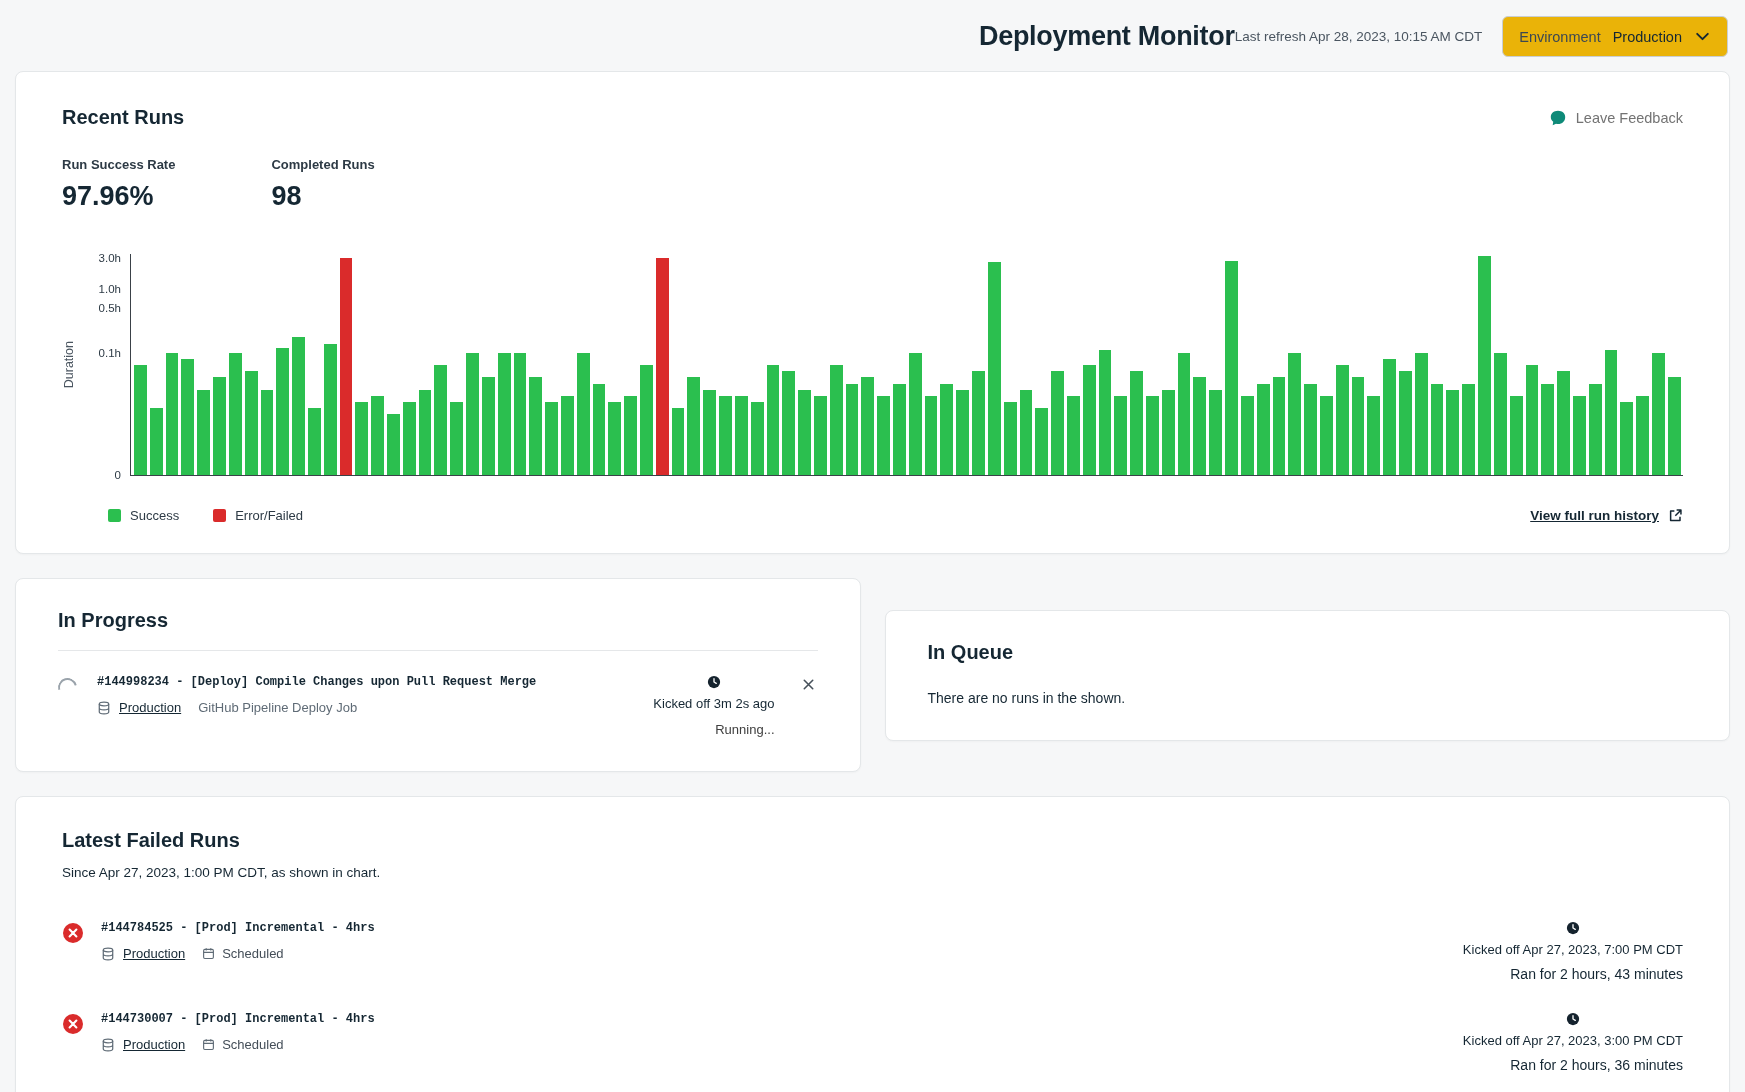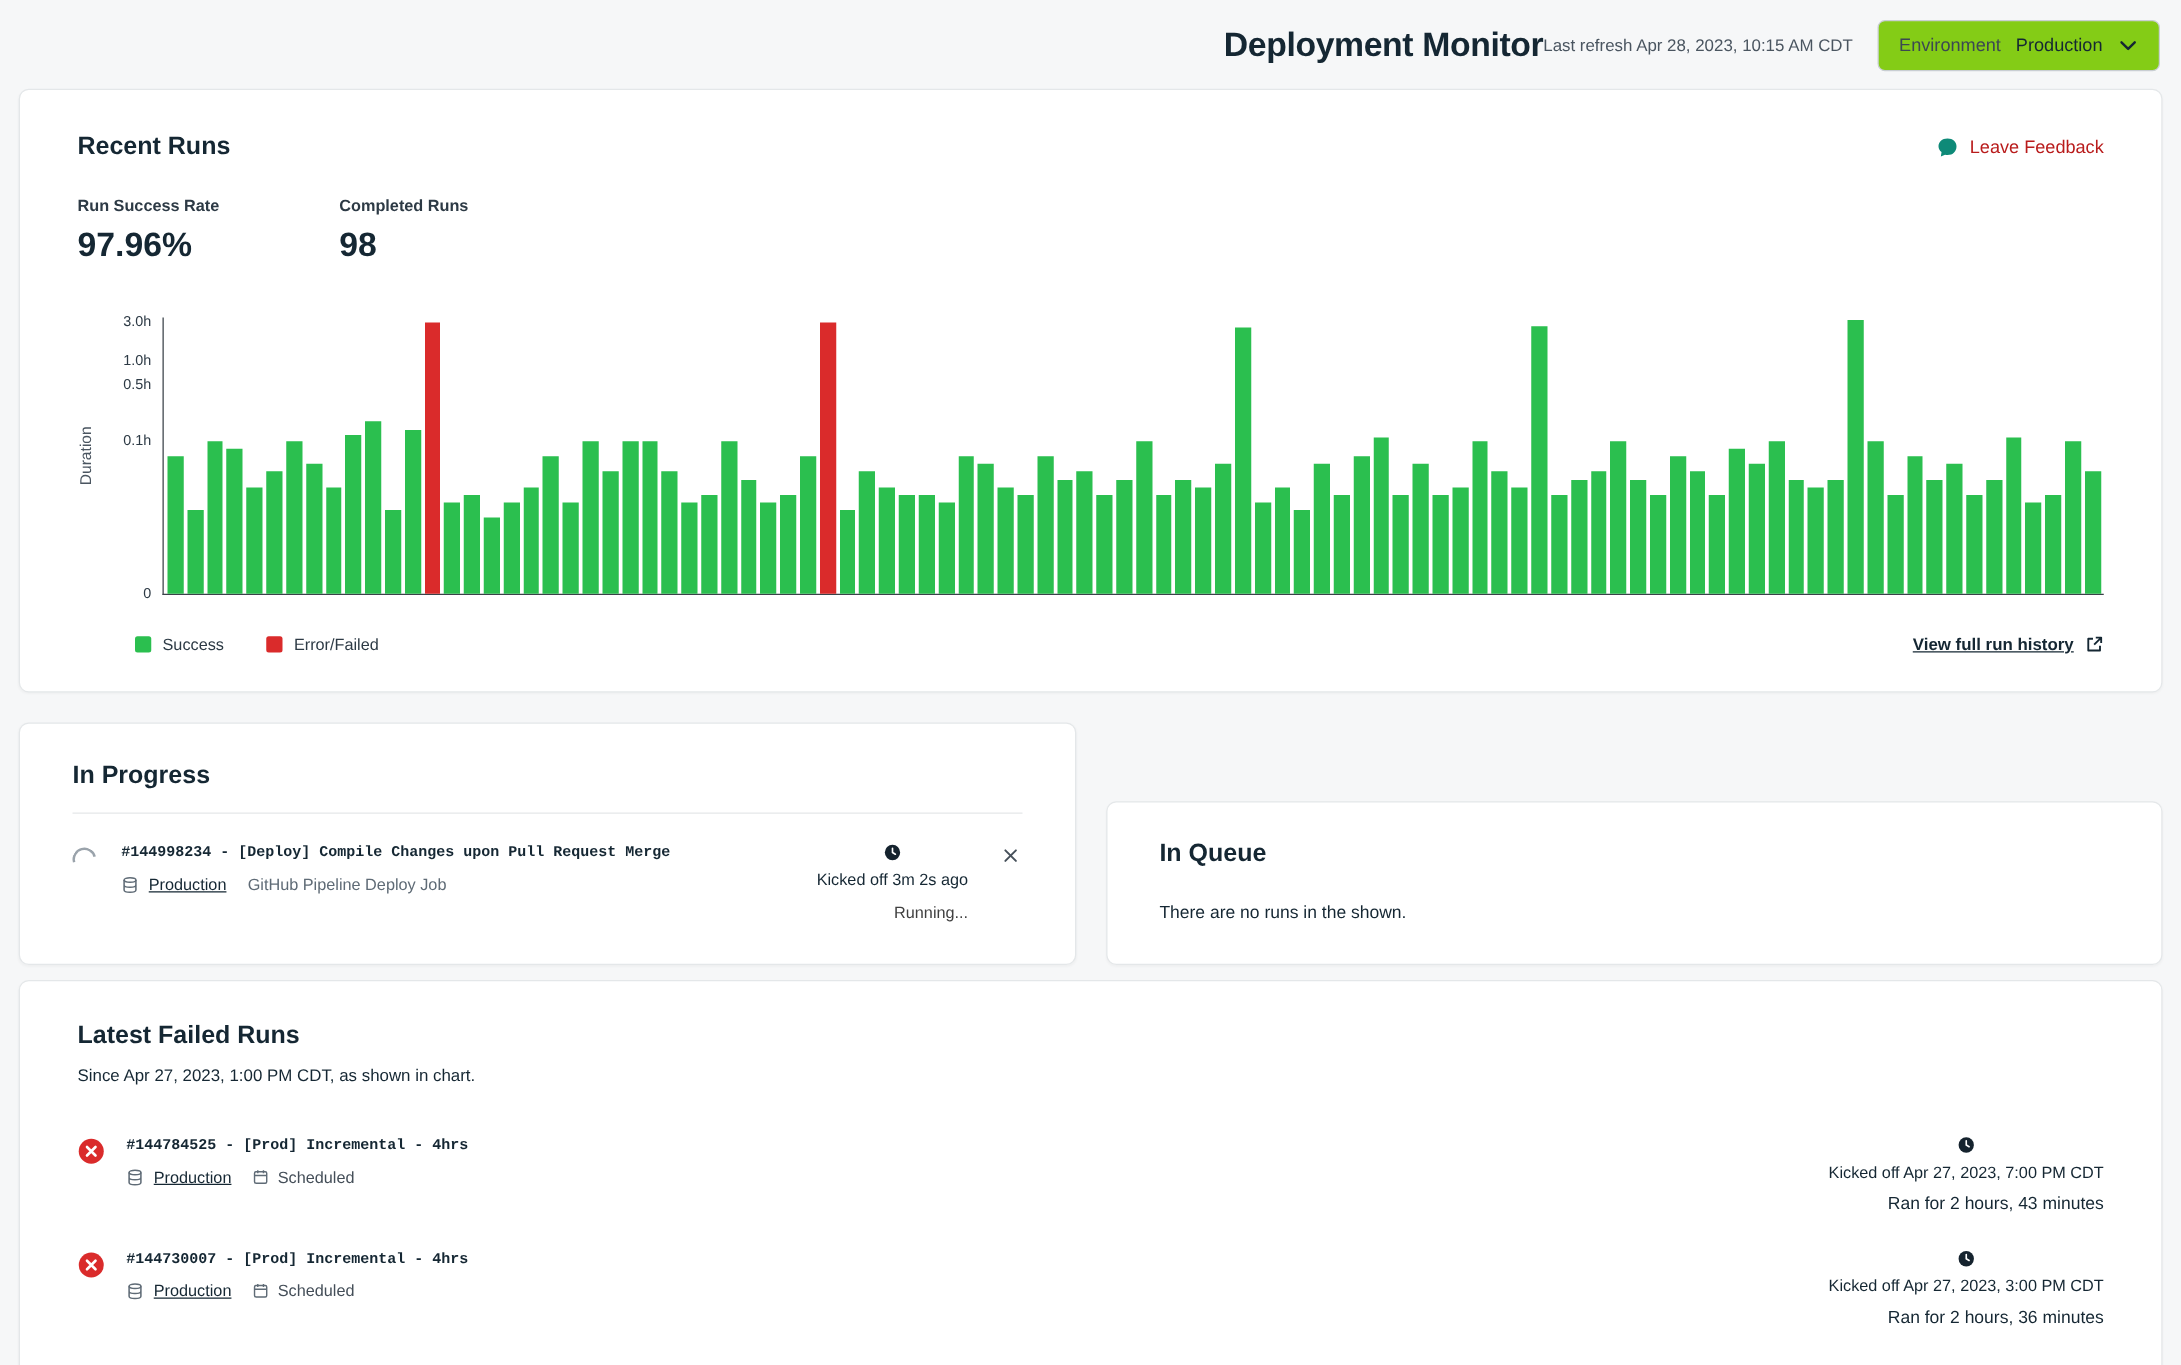--- a/index.html
+++ b/index.html
@@ -4,33 +4,33 @@
 <style>
   * { box-sizing: border-box; margin: 0; padding: 0; }
   html,body { background: #f6f7f8; font-family: "Liberation Sans", "DejaVu Sans", sans-serif; color: #152733; }
   .page { width: 1745px; min-height: 1092px; padding: 0 15px 20px; }
 
   
   .top-bar { display: flex; align-items: center; justify-content: flex-end; padding: 16px 2px 14px; }
   .page-title { font-size: 27px; font-weight: 700; letter-spacing: -0.3px; }
   .top-right { display: flex; align-items: center; gap: 20px; }
   .last-refresh { font-size: 13.5px; color: #4a5560; }
-  .env-select { display: flex; align-items: center; gap: 12px; background: #84cc16; border: 1px solid #c9ced3;
+  .env-select { display: flex; align-items: center; gap: 12px; background: #eab308; border: 1px solid #c9ced3;
     border-radius: 6px; padding: 11px 16px; font-size: 14.5px; cursor: pointer; }
   .env-select .env-label { color: #3c4852; }
   .env-select .env-value { color: #152733; }
 
   
   .card { background: #fff; border: 1px solid #e4e7e9; border-radius: 8px; box-shadow: 0 1px 2px rgba(20,30,40,.03); }
   .card-lg { padding: 34px 46px 30px; margin-bottom: 24px; }
   .card-heading { font-size: 20px; font-weight: 700; }
 
   
   .rr-header { display: flex; align-items: center; justify-content: space-between; }
-  .feedback-link { display: flex; align-items: center; gap: 9px; color: #b91c1c; font-size: 14.5px; cursor: pointer; }
+  .feedback-link { display: flex; align-items: center; gap: 9px; color: #737373; font-size: 14.5px; cursor: pointer; }
   .stats-row { display: flex; gap: 96px; margin-top: 28px; }
   .stat-label { font-size: 13px; font-weight: 700; color: #2d3a45; }
   .stat-value { font-size: 27px; font-weight: 600; margin-top: 9px; }
 
   
   .chart-area { margin-top: 42px; }
   .chart { display: flex; align-items: flex-end; }
   .ylab { writing-mode: vertical-rl; transform: rotate(180deg); font-size: 12.5px; color: #4a5560;
     align-self: center; width: 20px; text-align: center; }
   .yticks { width: 48px; position: relative; height: 222px; }
@@ -42,21 +42,21 @@
     font-size: 11.5px; color: #2d3a45; }
   .legend-row { display: flex; align-items: center; margin-top: 32px; padding-left: 46px; }
   .legend-item { display: flex; align-items: center; gap: 9px; margin-right: 34px; }
   .legend-swatch { width: 13px; height: 13px; border-radius: 2px; }
   .legend-label { font-size: 13px; color: #2d3a45; }
   .history-link { margin-left: auto; display: flex; align-items: center; gap: 9px; font-size: 13.5px;
     font-weight: 700; color: #152733; cursor: pointer; }
   .history-link .hl-text { text-decoration: underline; }
 
   
-  .mid-row { display: flex; gap: 24px; margin-bottom: 12px; align-items: flex-end; border-radius: 24px; }
+  .mid-row { display: flex; gap: 24px; margin-bottom: 24px; align-items: center; border-radius: 24px; }
   .mid-card { flex: 1; padding: 30px 42px 34px; }
   .divider { height: 1px; background: #e5e7e9; margin: 18px 0 24px; }
 
   .run-row { display: flex; align-items: flex-start; gap: 20px; }
   .spinner { width: 19px; height: 19px; border-radius: 50%; border: 2.5px solid transparent;
     border-top-color: #9aa3ab; border-left-color: #9aa3ab; transform: rotate(30deg); margin-top: 3px; flex: none; }
   .run-main { flex: 1; }
   .run-title { font-size: 12px; font-weight: 700; font-family: Liberation Mono, monospace; }
   .run-meta { display: flex; align-items: center; gap: 8px; margin-top: 11px; font-size: 13px; }
   .env-link { color: #152733; text-decoration: underline; cursor: pointer; }

